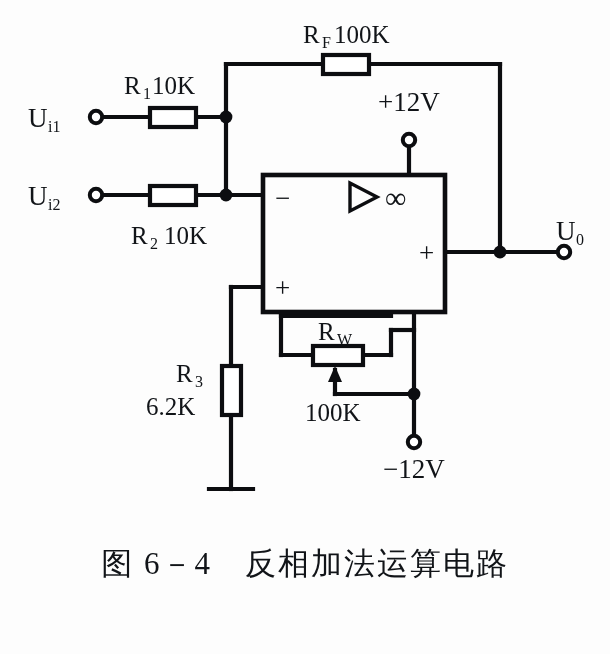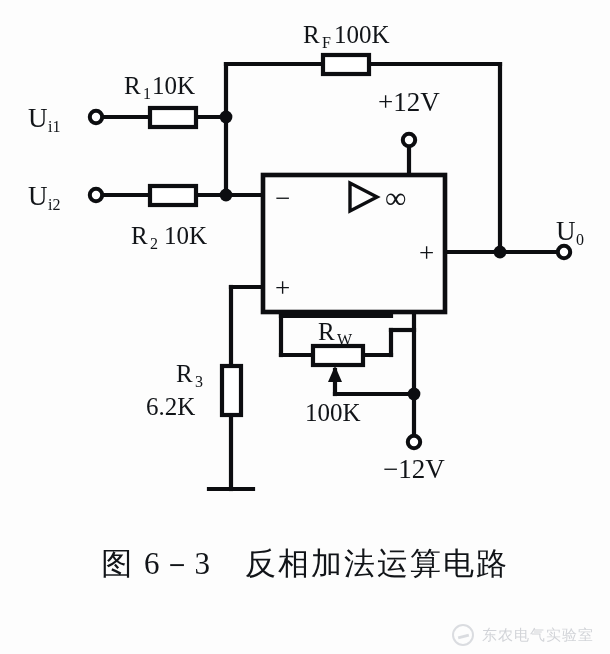--- a/index.html
+++ b/index.html
@@ -208,21 +208,17 @@
 
     <text class="lbl sz-med" x="305" y="421">100K</text>
 
     <text class="lbl sz-big" x="378" y="111">+12V</text>
 
     <text class="lbl sz-big" x="383" y="478">−12V</text>
 
   </svg>
 
   <div class="cap-layer">
-    <div class="caption" style="top:543px;">图 6－3　反相加法运算电路</div>
-
-    <div class="watermark">
-      <div class="wm-logo"></div>
-      <div class="wm-text">东农电气实验室</div>
-    </div>
+    <div class="caption" style="top:543px;">图 6－4　反相加法运算电路</div>
+
   </div>
 
 </div>
 
 </body></html>

